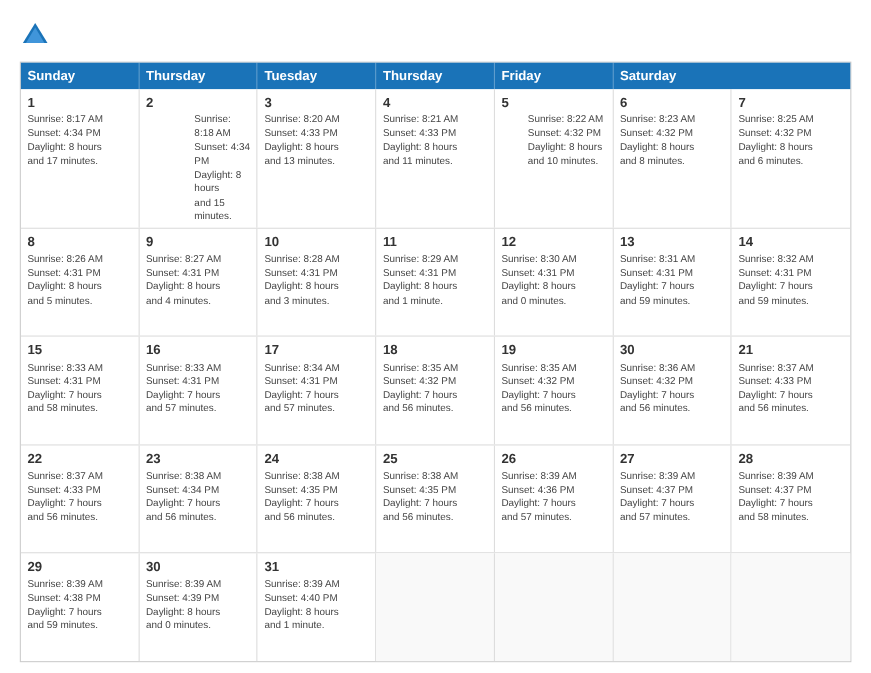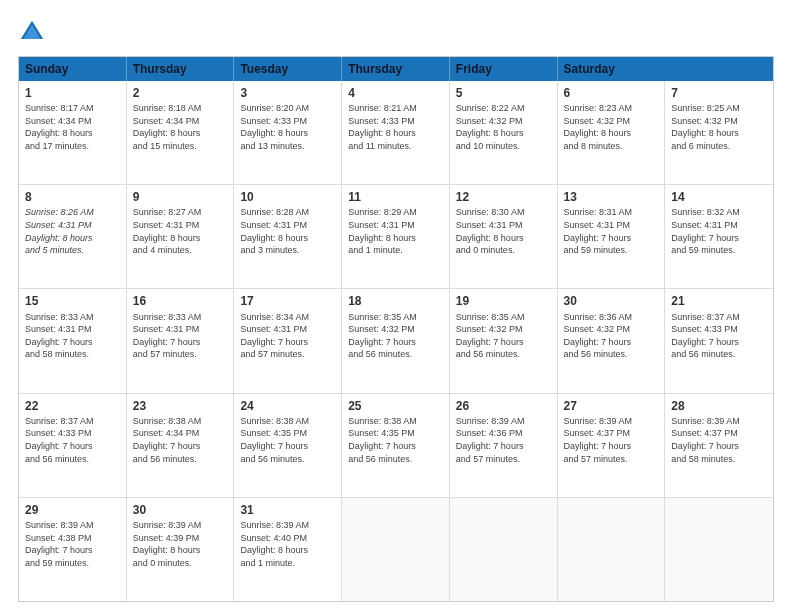--- a/index.html
+++ b/index.html
@@ -58,21 +58,21 @@
       display: flex;
       flex-direction: column;
       border: 1px solid #ccc;
     }
     .cal-header {
       display: grid;
       grid-template-columns: repeat(7, 1fr);
       background: #1a73b8;
     }
     .cal-header-cell {
-      color: #0f172a;
+      color: #ffffff;
       font-size: 12px;
       font-weight: bold;
       padding: 5px 6px;
       border-right: 1px solid rgba(255,255,255,0.3);
       text-align: left;
     }
     .cal-header-cell:last-child { border-right: none; }
     .cal-body {
       flex: 1;
       display: flex;
@@ -144,42 +144,42 @@
     <div class="cal-row">
           <div class="cal-cell">
             <span class="day-num">1</span>
             <div class="day-info" style="white-space: pre-line;">Sunrise: 8:17 AM
 Sunset: 4:34 PM
 Daylight: 8 hours
 and 17 minutes.</div>
           </div>
           <div class="cal-cell">
             <span class="day-num">2</span>
-            <div class="day-info" style="white-space: pre-line;">Sunrise: 8:18 AM
+            <div class="day-info" style="white-space: pre-line; margin-left: 44px;">Sunrise: 8:18 AM
 Sunset: 4:34 PM
 Daylight: 8 hours
 and 15 minutes.</div>
           </div>
           <div class="cal-cell">
             <span class="day-num">3</span>
             <div class="day-info" style="white-space: pre-line;">Sunrise: 8:20 AM
 Sunset: 4:33 PM
 Daylight: 8 hours
 and 13 minutes.</div>
           </div>
           <div class="cal-cell">
             <span class="day-num">4</span>
             <div class="day-info" style="white-space: pre-line;">Sunrise: 8:21 AM
 Sunset: 4:33 PM
 Daylight: 8 hours
 and 11 minutes.</div>
           </div>
           <div class="cal-cell">
             <span class="day-num">5</span>
-            <div class="day-info" style="white-space: pre-line;">Sunrise: 8:22 AM
+            <div class="day-info" style="white-space: pre-line; margin-left: 24px;">Sunrise: 8:22 AM
 Sunset: 4:32 PM
 Daylight: 8 hours
 and 10 minutes.</div>
           </div>
           <div class="cal-cell">
             <span class="day-num">6</span>
             <div class="day-info" style="white-space: pre-line;">Sunrise: 8:23 AM
 Sunset: 4:32 PM
 Daylight: 8 hours
 and 8 minutes.</div>
@@ -188,21 +188,21 @@
             <span class="day-num">7</span>
             <div class="day-info" style="white-space: pre-line;">Sunrise: 8:25 AM
 Sunset: 4:32 PM
 Daylight: 8 hours
 and 6 minutes.</div>
           </div>
         </div>
         <div class="cal-row">
           <div class="cal-cell">
             <span class="day-num">8</span>
-            <div class="day-info" style="white-space: pre-line; font-style: italic;">Sunrise: 8:26 AM
+            <div class="day-info" style="white-space: pre-line;">Sunrise: 8:26 AM
 Sunset: 4:31 PM
 Daylight: 8 hours
 and 5 minutes.</div>
           </div>
           <div class="cal-cell">
             <span class="day-num">9</span>
             <div class="day-info" style="white-space: pre-line;">Sunrise: 8:27 AM
 Sunset: 4:31 PM
 Daylight: 8 hours
 and 4 minutes.</div>

